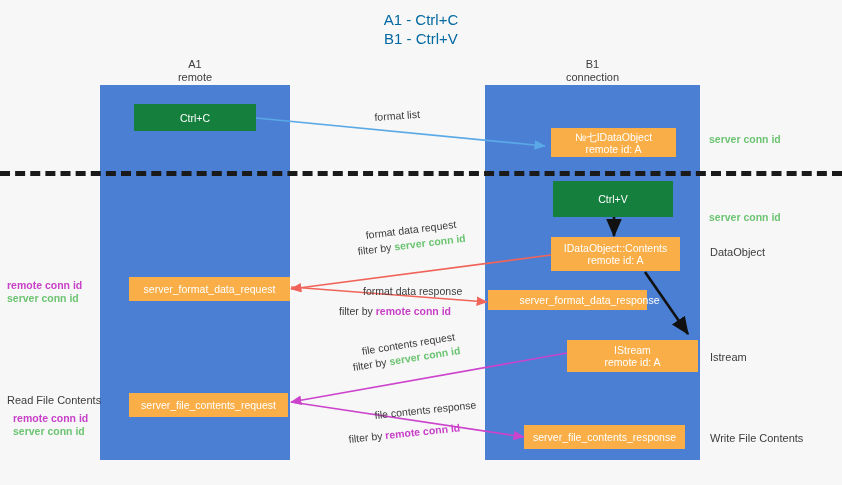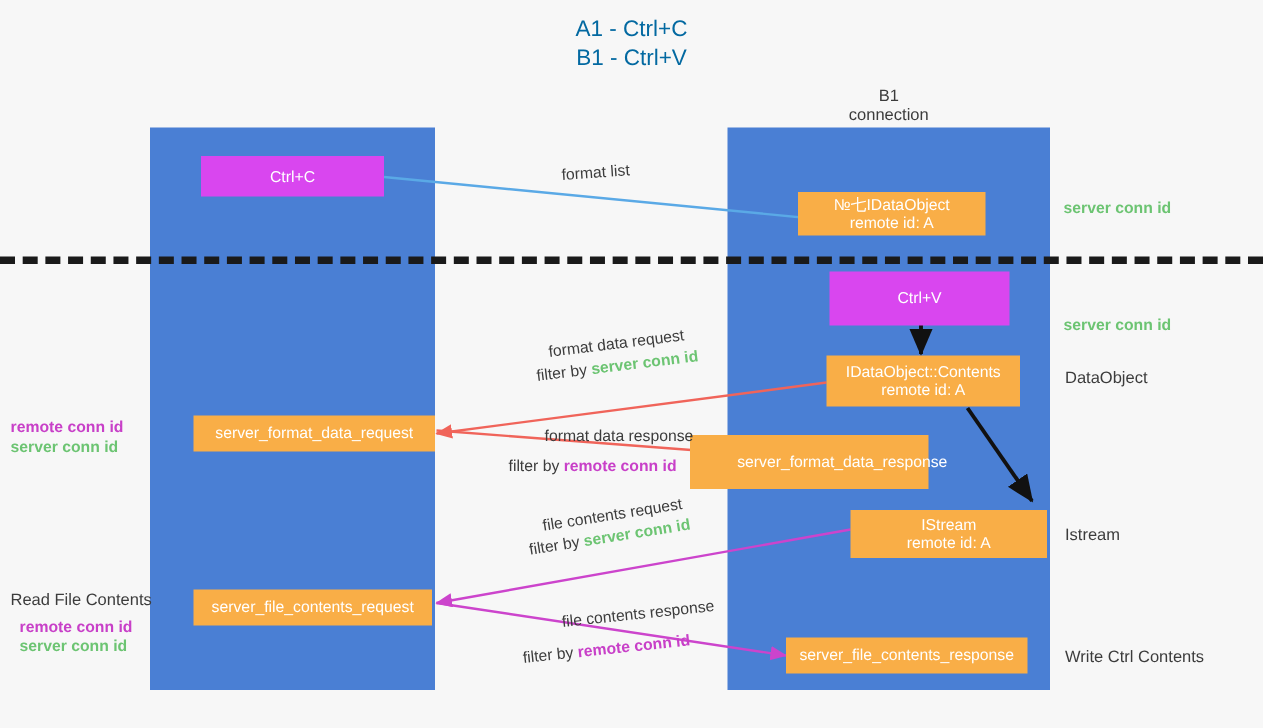--- a/index.html
+++ b/index.html
@@ -8,41 +8,45 @@
     background:#f7f7f7;
     font-family:"Liberation Sans", sans-serif;
     color:#3c3c3c;
   }
   #stage{position:absolute;inset:0;background:#f7f7f7;}
   .lane{position:absolute;background:#4a7fd4;}
   .lane-head{position:absolute;text-align:center;font-size:11px;color:#3c3c3c;line-height:13px;}
   .title{position:absolute;left:0;right:0;top:10px;text-align:center;font-size:15px;line-height:19px;color:#0369a1;}
   .box{position:absolute;display:flex;flex-direction:column;align-items:center;justify-content:center;
        text-align:center;color:#ffffff;font-size:10.5px;line-height:12px;box-sizing:border-box;}
-  .green{background:#d946ef;}
+  .green{background:#15803d;}
   .orange{background:#f9ae47;}
   .dash{position:absolute;left:0;right:0;top:171px;height:0;border-top:5px dashed #1a1a1a;}
   .lbl{position:absolute;font-size:10.5px;line-height:13px;color:#3c3c3c;white-space:nowrap;}
   .lbl.rot{transform-origin:left top;}
   .g{color:#6cc472;font-weight:bold;}
   .m{color:#c840c8;font-weight:bold;}
   .blk{position:absolute;font-size:11px;line-height:14px;color:#3c3c3c;white-space:nowrap;}
   .stack{position:absolute;font-size:10.5px;line-height:13px;font-weight:bold;white-space:nowrap;}
   svg.arrows{position:absolute;left:0;top:0;width:842px;height:485px;pointer-events:none;}
 </style>
 </head>
 <body>
 
 <div id="stage">
 
   <div class="title">
     <div>A1 - Ctrl+C</div>
     <div>B1 - Ctrl+V</div>
   </div>
 
+  <div class="lane-head" style="left:100px;top:58px;width:190px;">
+    <div>A1</div>
+    <div>remote</div>
+  </div>
   <div class="lane-head" style="left:485px;top:58px;width:215px;">
     <div>B1</div>
     <div>connection</div>
   </div>
 
   <div class="lane" style="left:100px;top:85px;width:190px;height:375px;"></div>
   <div class="lane" style="left:485px;top:85px;width:215px;height:375px;"></div>
 
   <svg class="arrows" viewBox="0 0 842 485">
     <defs>
@@ -72,39 +76,39 @@
 
     <line x1="567" y1="353" x2="291" y2="402" stroke="#cc44cc" stroke-width="1.6" marker-end="url(#ah-mag)"></line>
 
     <line x1="291" y1="402" x2="524" y2="437" stroke="#cc44cc" stroke-width="1.6" marker-end="url(#ah-mag)"></line>
   </svg>
 
   <div class="box green" style="left:134px;top:104px;width:122px;height:27px;">
     <span>Ctrl+C</span>
   </div>
 
-  <div class="box orange" style="left:532px;top:128px;width:125px;height:29px;">
+  <div class="box orange" style="left:551px;top:128px;width:125px;height:29px;">
     <span>№七IDataObject</span>
     <span>remote id: A</span>
   </div>
 
   <div class="box green" style="left:553px;top:181px;width:120px;height:36px;">
     <span>Ctrl+V</span>
   </div>
 
   <div class="box orange" style="left:551px;top:237px;width:129px;height:34px;">
     <span>IDataObject::Contents</span>
     <span>remote id: A</span>
   </div>
 
   <div class="box orange" style="left:129px;top:277px;width:161px;height:24px;text-align:center;">
     <span>server_format_data_request</span>
   </div>
 
-  <div class="box orange" style="left:460px;top:290px;width:159px;height:36px;padding-left:44px;">
+  <div class="box orange" style="left:488px;top:290px;width:159px;height:20px;padding-left:44px;">
     <span>server_format_data_response</span>
   </div>
 
   <div class="box orange" style="left:567px;top:340px;width:131px;height:32px;">
     <span>IStream</span>
     <span>remote id: A</span>
   </div>
 
   <div class="box orange" style="left:129px;top:393px;width:159px;height:24px;">
     <span>server_file_contents_request</span>
@@ -135,21 +139,21 @@
 
   <div class="lbl rot" style="left:374px;top:409px;transform:rotate(-6deg);">file contents response</div>
   <div class="lbl rot" style="left:348px;top:433px;transform:rotate(-6deg);">
     <span>filter by </span><span class="m">remote conn id</span>
   </div>
 
   <div class="stack g" style="left:709px;top:133px;">server conn id</div>
   <div class="stack g" style="left:709px;top:211px;">server conn id</div>
   <div class="blk" style="left:710px;top:245px;">DataObject</div>
   <div class="blk" style="left:710px;top:350px;">Istream</div>
-  <div class="blk" style="left:710px;top:431px;">Write Ctrl Contents</div>
+  <div class="blk" style="left:710px;top:431px;">Write File Contents</div>
 
   <div class="stack m" style="left:7px;top:279px;">remote conn id</div>
   <div class="stack g" style="left:7px;top:292px;">server conn id</div>
 
   <div class="blk" style="left:7px;top:393px;">Read File Contents</div>
   <div class="stack m" style="left:13px;top:412px;">remote conn id</div>
   <div class="stack g" style="left:13px;top:425px;">server conn id</div>
 
 </div>
 

